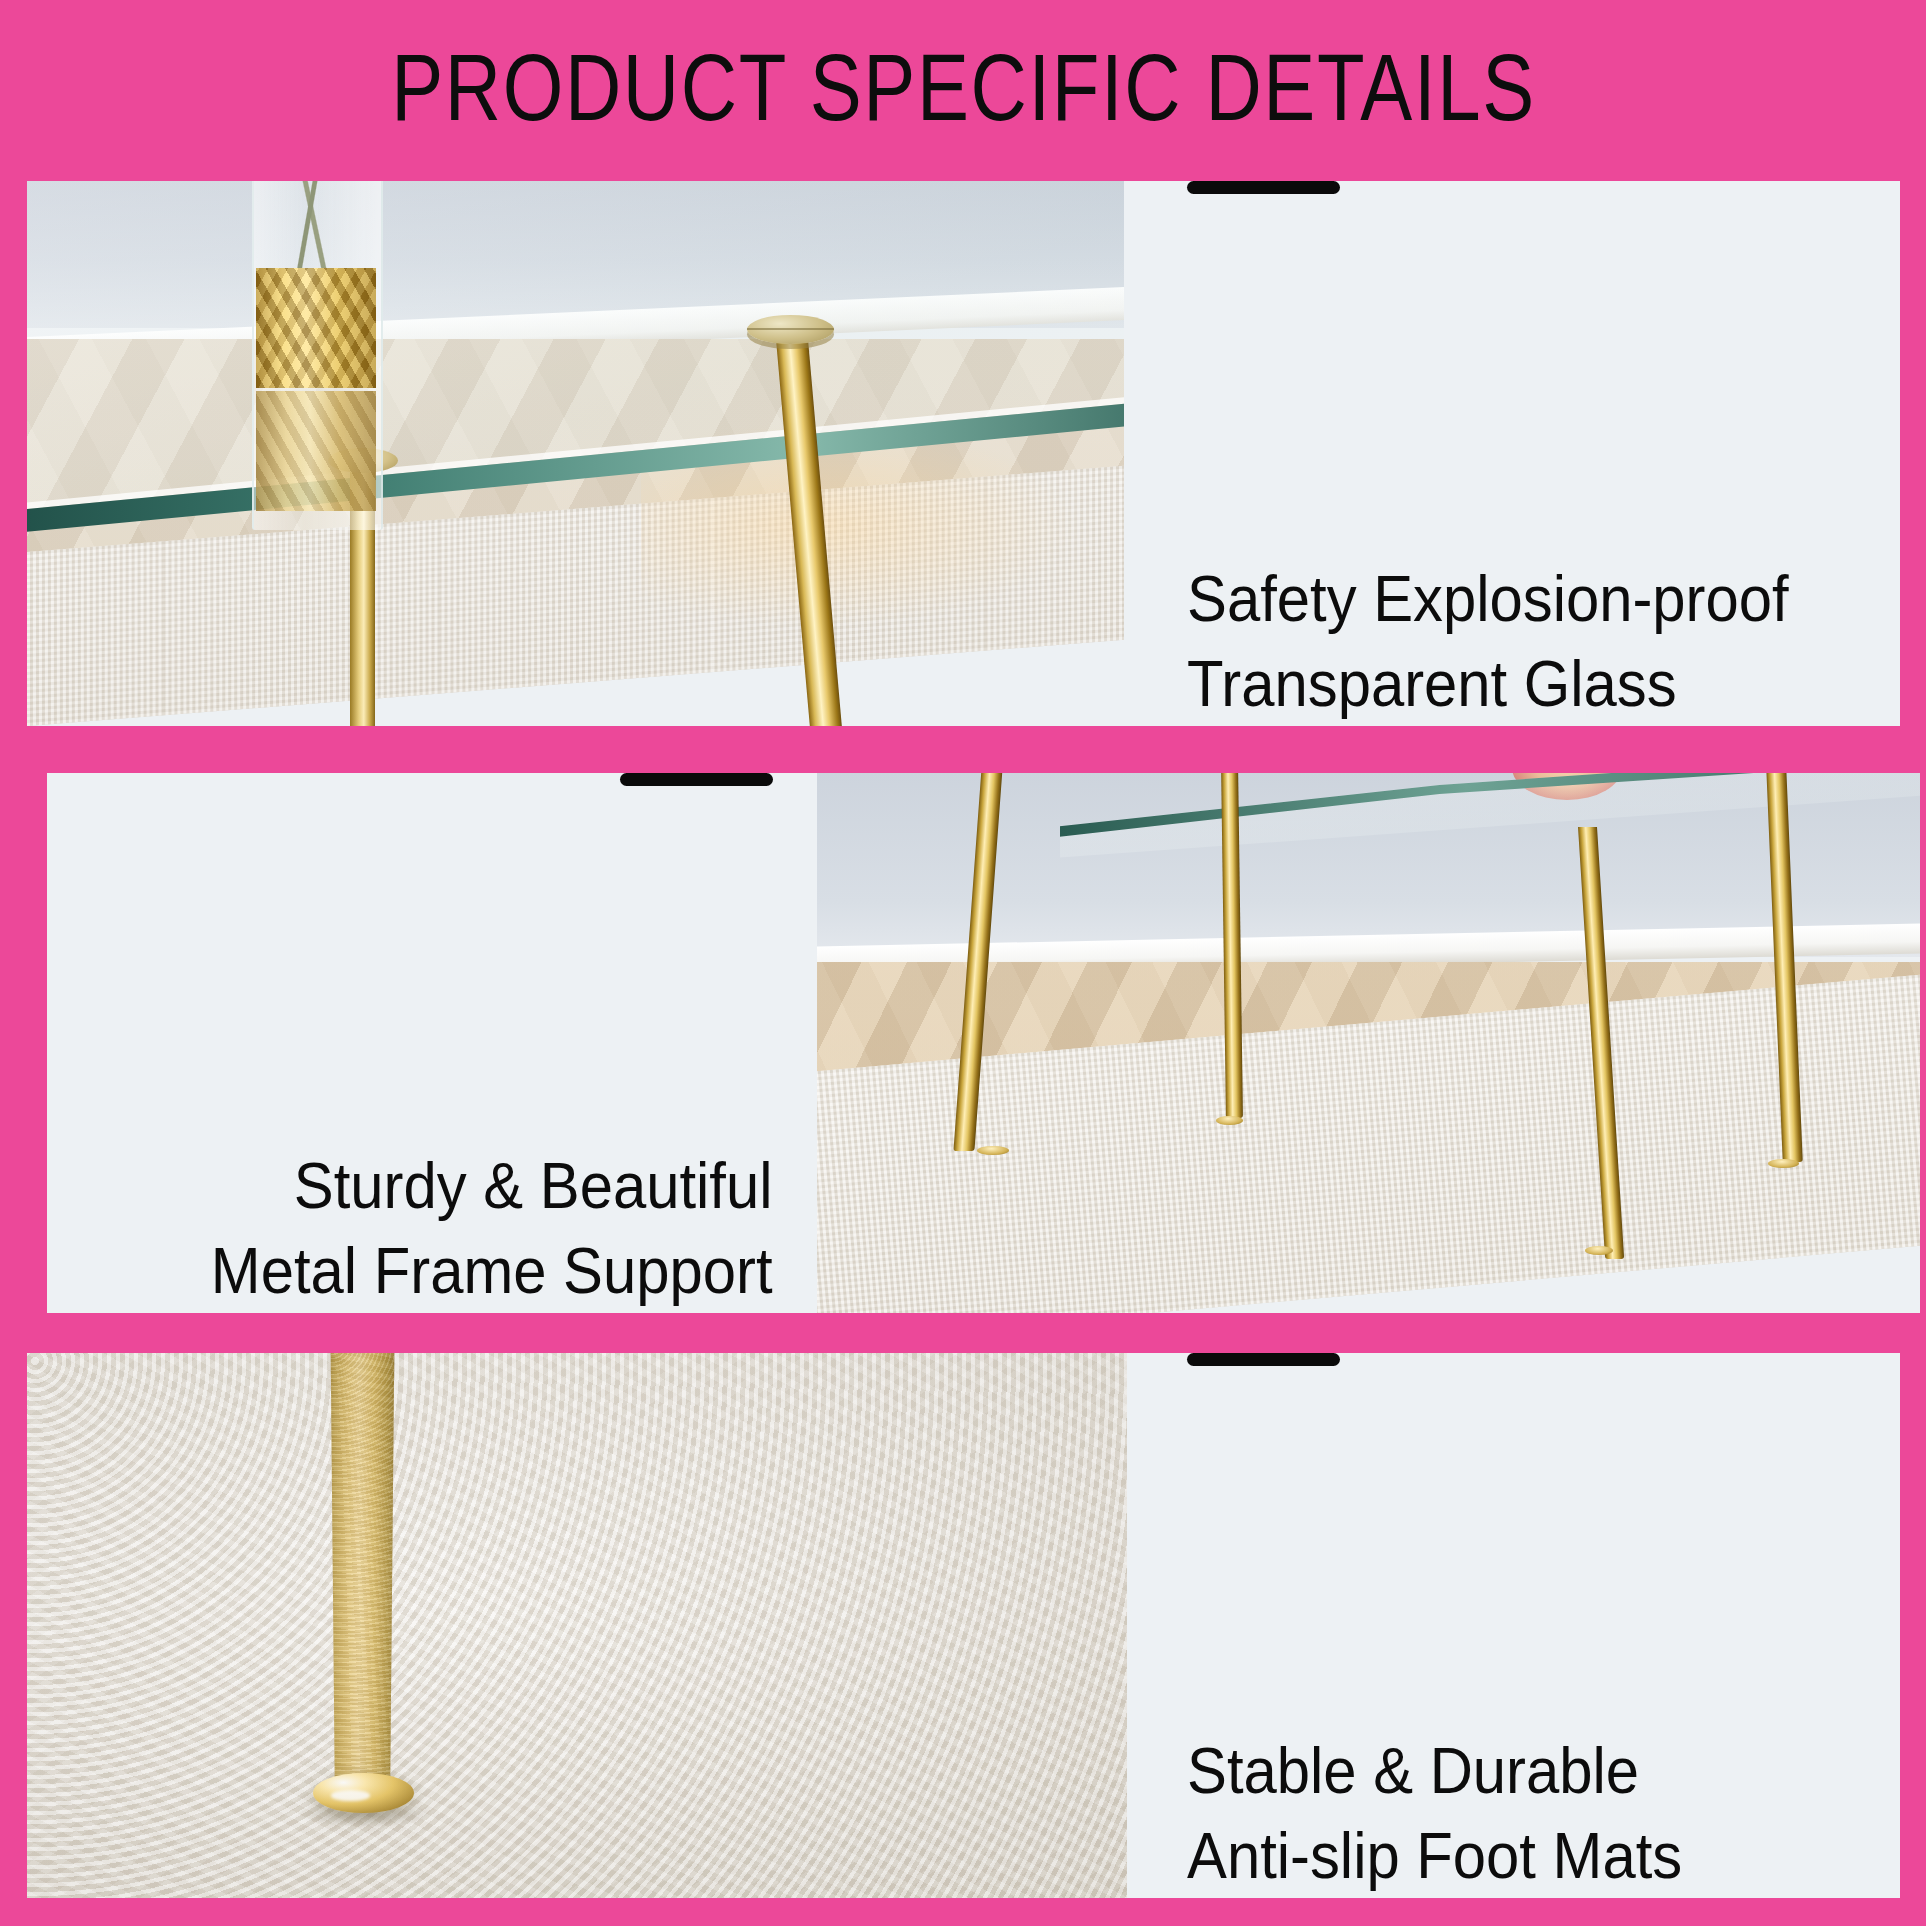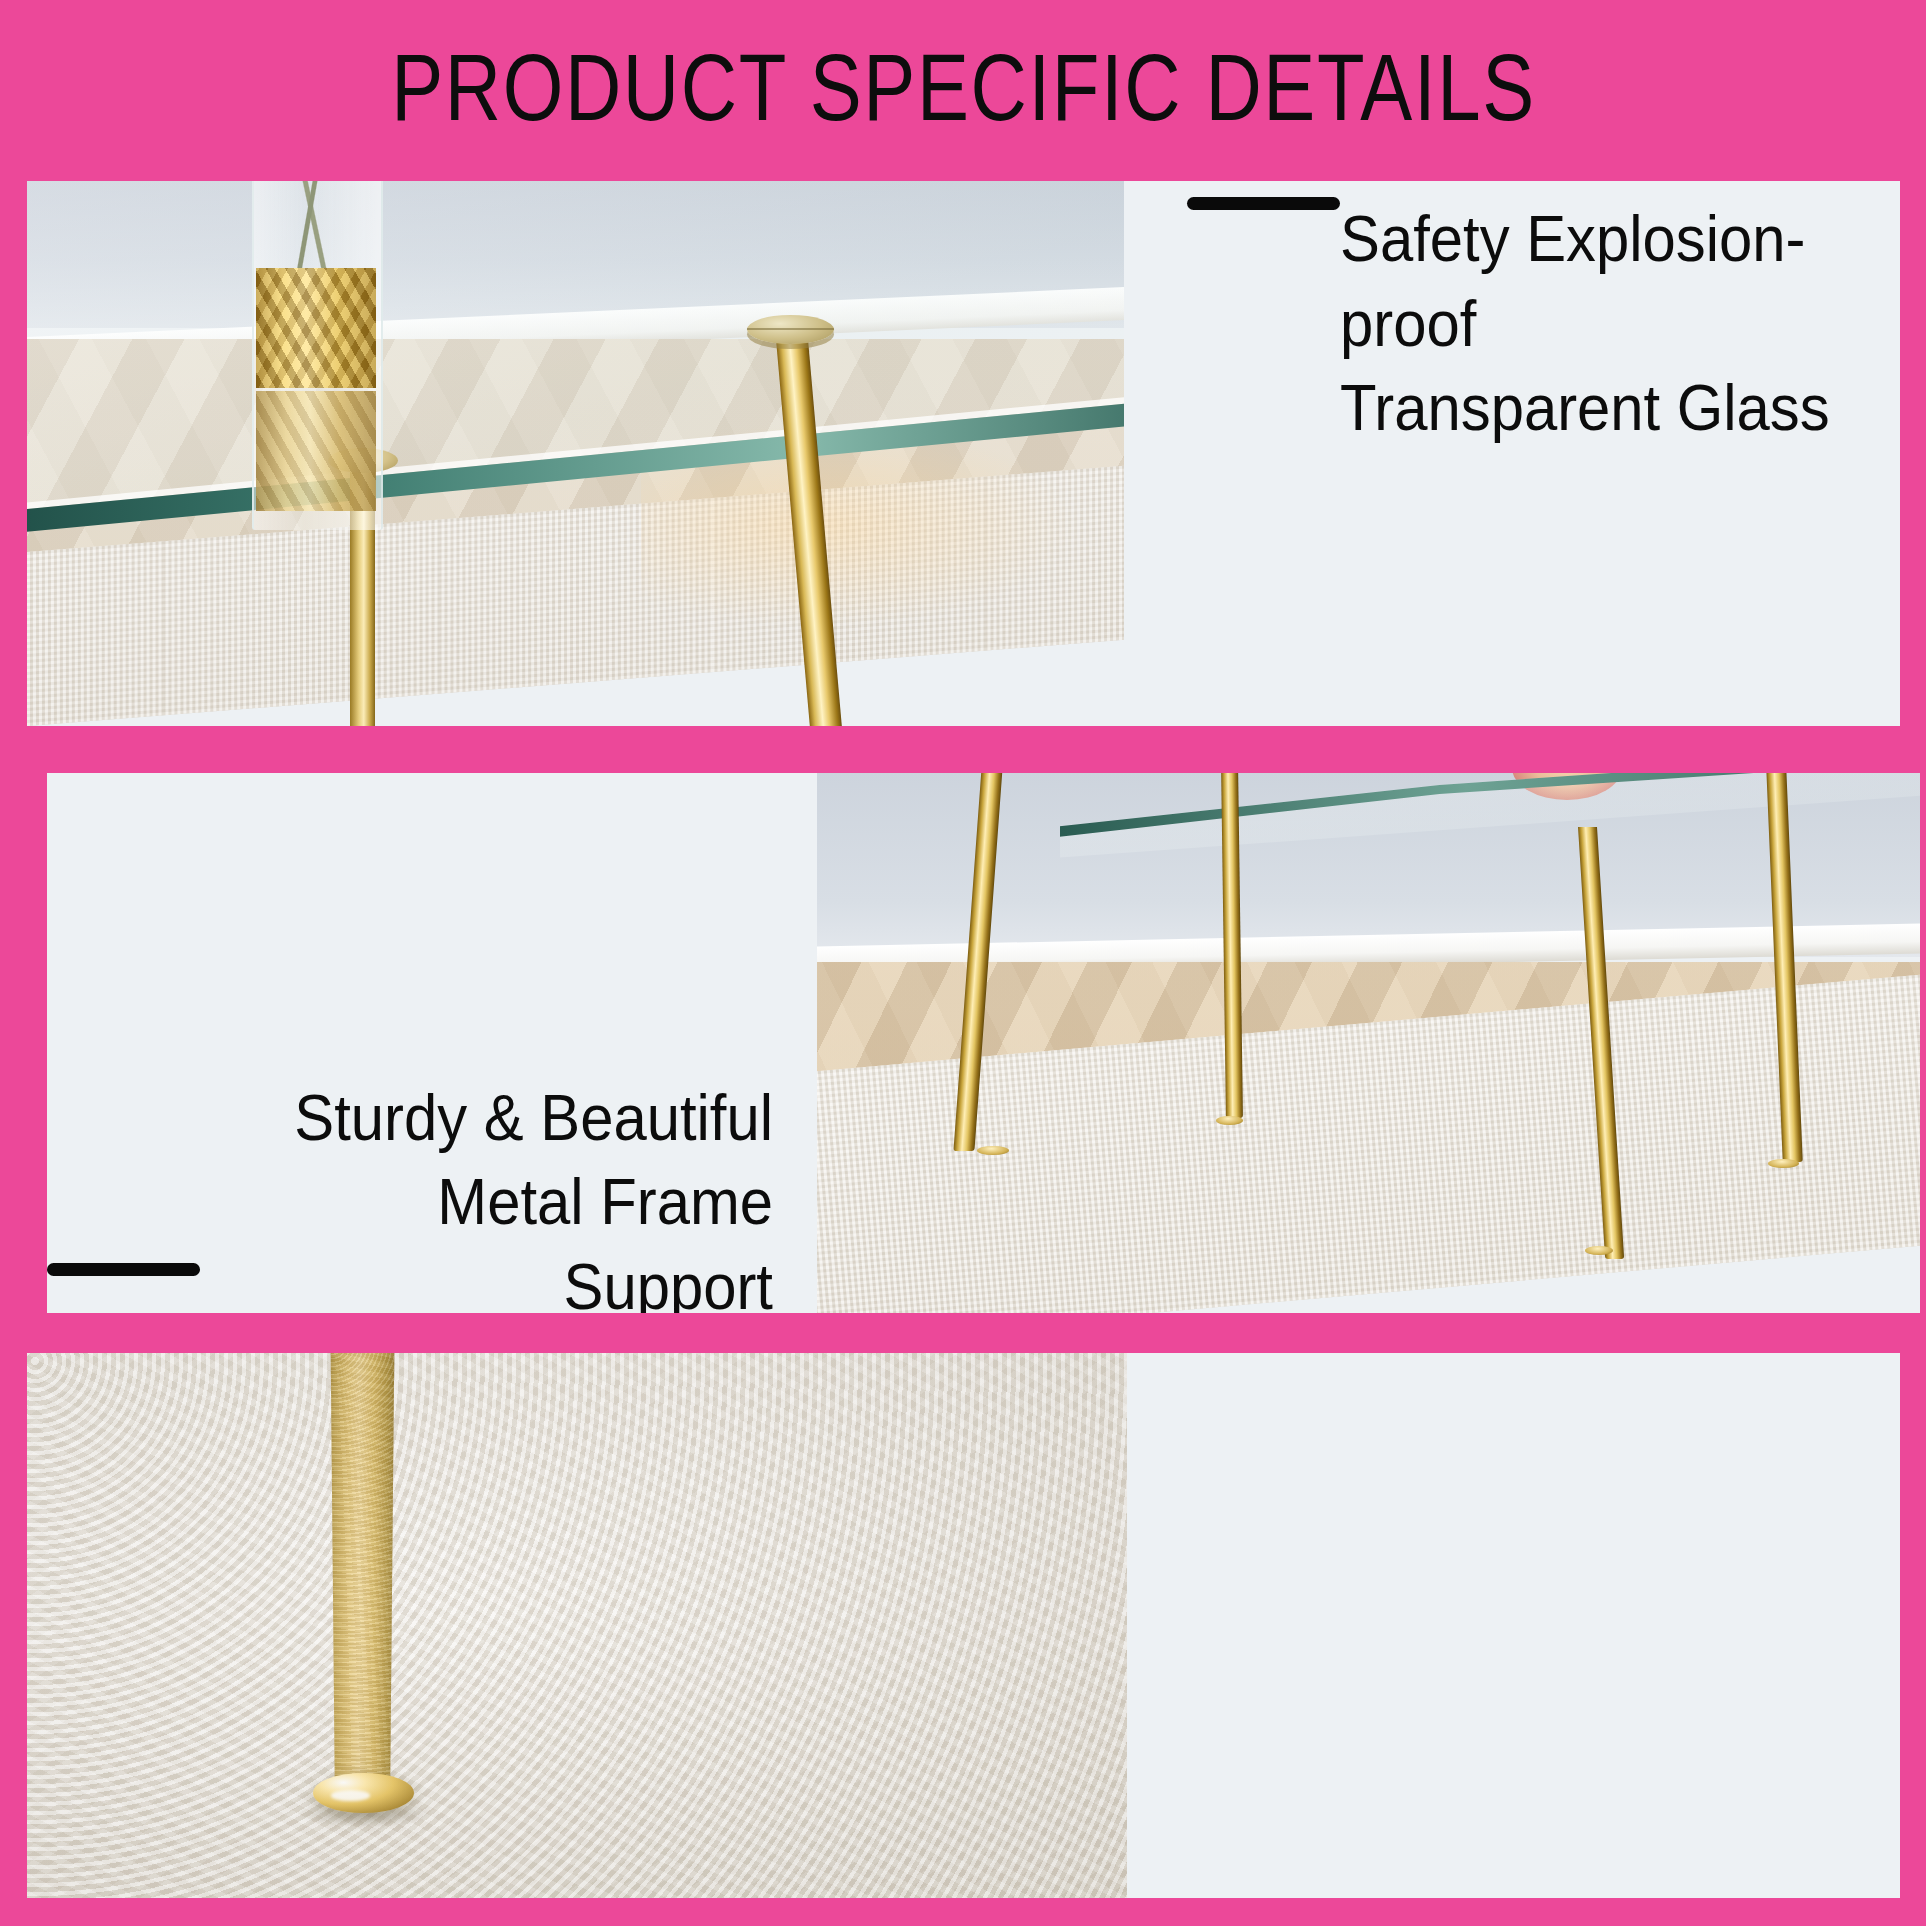--- a/index.html
+++ b/index.html
@@ -25,21 +25,21 @@
     line-height:1.05;
   }
 
   
   .row{position:absolute;left:27px;width:1873px;overflow:hidden;background:#edf1f4;}
   #row1{top:181px;height:545px;}
   #row2{top:773px;height:540px;margin-left:20px;}
   #row3{top:1353px;height:545px;}
 
   .imgwrap{position:absolute;top:0;height:100%;overflow:hidden;}
-  .textwrap{position:absolute;top:16px;height:100%;background:#edf1f4;display:flex;flex-direction:row;justify-content:space-between;}
+  .textwrap{position:absolute;top:0;height:100%;background:#edf1f4;display:flex;flex-direction:column;justify-content:space-between;}
 
   
   #row1 .imgwrap{left:0;width:1097px;}
   #row1 .textwrap{left:1097px;width:776px;padding-left:63px;box-sizing:border-box;align-items:flex-start;text-align:left;}
   
   #row2 .textwrap{left:0;width:770px;padding-right:44px;box-sizing:border-box;align-items:flex-end;text-align:right;}
   #row2 .imgwrap{left:770px;width:1103px;}
   
   #row3 .imgwrap{left:0;width:1100px;}
   #row3 .textwrap{left:1100px;width:773px;padding-left:60px;box-sizing:border-box;align-items:flex-start;text-align:left;}
@@ -242,16 +242,21 @@
       <div class="ph">
         <div class="p3-rug"></div>
         <div class="p3-shadow"></div>
         <div class="p3-leg"></div>
         <div class="p3-grain"></div>
         <div class="p3-cap"></div>
         <div class="p3-capshine"></div>
         <div class="p3-vig"></div>
       </div>
     </div>
+    <div class="textwrap">
+      <div class="dash"></div>
+      <div class="caption">Stable &amp; Durable
+Anti-slip Foot Mats</div>
+    </div>
   </div>
 
 </div>
 
 
 </body></html>

